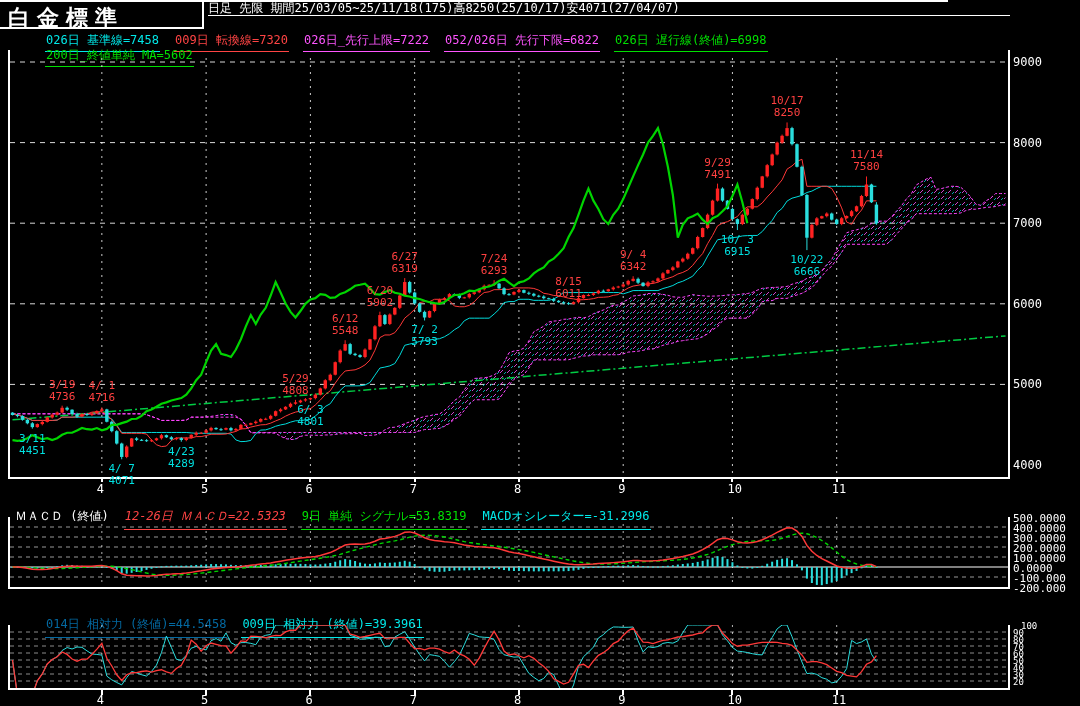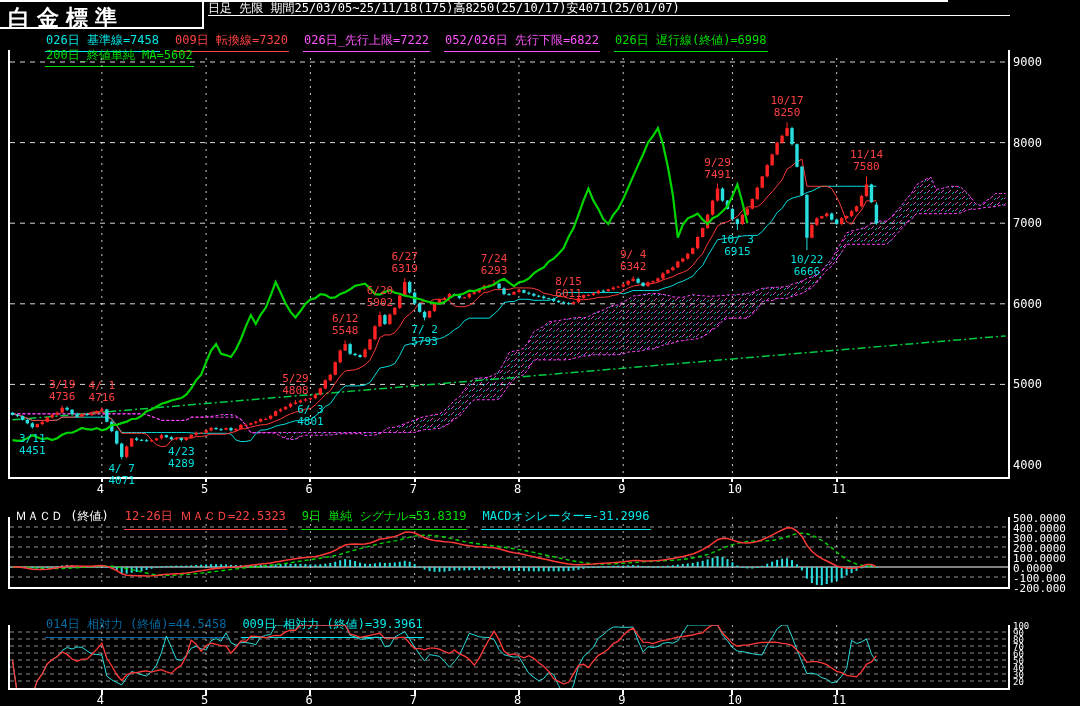--- a/index.html
+++ b/index.html
@@ -39,21 +39,21 @@
   .annot{font-size:11px}
 </style>
 </head>
 <body>
 
 <div class="abs" id="screen">
   <div class="abs" id="titlebar">
     <div class="abs" id="title">白金標準</div>
     <div class="abs" id="titlebox-line"></div>
     <div class="abs" id="titlebar-sep"></div>
-    <div class="abs" id="info1">日足 先限 期間25/03/05~25/11/18(175)高8250(25/10/17)安4071(25/01/07)</div>
+    <div class="abs" id="info1">日足 先限 期間25/03/05~25/11/18(175)高8250(25/10/17)安4071(27/04/07)</div>
   </div>
 
   <div class="abs lgrow" id="legend1"><span class="lg" style="color: rgb(0, 232, 232);">026日 基準線=7458</span><span class="lg" style="color: rgb(255, 68, 68);">009日 転換線=7320</span><span class="lg" style="color: rgb(255, 85, 255);">026日_先行上限=7222</span><span class="lg" style="color: rgb(255, 85, 255);">052/026日 先行下限=6822</span><span class="lg" style="color: rgb(0, 224, 0);">026日 遅行線(終値)=6998</span></div>
   <div class="abs lgrow" id="legend2"><span class="lg" style="color: rgb(0, 224, 0);">200日_終値単純 MA=5602</span></div>
 
   <div class="abs" id="main-canvas">
       <svg width="998" height="455">
         <defs>
           <pattern id="cloudPat" width="7" height="6" patternUnits="userSpaceOnUse">
             <path d="M0 5 l3 -3" stroke="#cc44cc" stroke-width="1" fill="none"></path>
@@ -466,21 +466,21 @@
         <text x="777.0497512437811" y="66.45" fill="#ff4040" text-anchor="middle" font-size="11" class="annot">8250</text>
         <text x="796.9104477611941" y="213.12040000000002" fill="#00e0e0" text-anchor="middle" font-size="11" class="annot">10/22</text>
         <text x="796.9104477611941" y="225.12040000000002" fill="#00e0e0" text-anchor="middle" font-size="11" class="annot">6666</text>
         <text x="856.4925373134329" y="108.45200000000001" fill="#ff4040" text-anchor="middle" font-size="11" class="annot">11/14</text>
         <text x="856.4925373134329" y="120.45200000000001" fill="#ff4040" text-anchor="middle" font-size="11" class="annot">7580</text>
       </svg>
     </div>
   <div class="abs" id="main-ylabels"></div>
   <div class="abs" id="main-xlabels"></div>
 
-  <div class="abs" id="macd-legend"><span class="lg nound" style="color: rgb(255, 255, 255);">ＭＡＣＤ (終値)</span><span class="lg" style="color: rgb(255, 68, 68);">12-26日 ＭＡＣＤ=22.5323</span><span class="lg" style="color: rgb(0, 224, 0);">9日 単純 シグナル=53.8319</span><span class="lg" style="color: rgb(0, 232, 232);">MACDオシレーター=-31.2996</span></div>
+  <div class="abs" id="macd-legend"><span class="lg nound" style="color: rgb(255, 255, 255);">ＭＡＣＤ (終値)</span><span class="lg" style="color: rgb(255, 68, 68); font-style: italic;">12-26日 ＭＡＣＤ=22.5323</span><span class="lg" style="color: rgb(0, 224, 0);">9日 単純 シグナル=53.8319</span><span class="lg" style="color: rgb(0, 232, 232);">MACDオシレーター=-31.2996</span></div>
   <div class="abs" id="macd-pane"><svg width="998" height="70">
         <line x1="0" x2="998" y1="10" y2="10" stroke="#fff" stroke-width="1" stroke-dasharray="4 4" opacity="0.6"></line>
         <line x1="0" x2="998" y1="20" y2="20" stroke="#fff" stroke-width="1" stroke-dasharray="4 4" opacity="0.6"></line>
         <line x1="0" x2="998" y1="30" y2="30" stroke="#fff" stroke-width="1" stroke-dasharray="4 4" opacity="0.6"></line>
         <line x1="0" x2="998" y1="40" y2="40" stroke="#fff" stroke-width="1" stroke-dasharray="4 4" opacity="0.6"></line>
         <line x1="0" x2="998" y1="60" y2="60" stroke="#fff" stroke-width="1" stroke-dasharray="4 4" opacity="0.6"></line>
         <line x1="0" x2="998" y1="50" y2="50" stroke="#fff" stroke-width="1"></line>
         <line x1="91.85572139303483" x2="91.85572139303483" y1="0" y2="70" stroke="#fff" stroke-width="1" stroke-dasharray="2 5" opacity="0.7"></line>
         <line x1="196.12437810945275" x2="196.12437810945275" y1="0" y2="70" stroke="#fff" stroke-width="1" stroke-dasharray="2 5" opacity="0.7"></line>
         <line x1="300.39303482587064" x2="300.39303482587064" y1="0" y2="70" stroke="#fff" stroke-width="1" stroke-dasharray="2 5" opacity="0.7"></line>
@@ -717,21 +717,21 @@
 <div class="abs tick" style="left: 835.701px; top: 477px;"></div>
 <div class="abs xlab" style="left: 831.701px; top: 482px;">11</div>
 <div class="abs ylab macd" style="top: 512px;">500.0000</div>
 <div class="abs ylab macd" style="top: 522px;">400.0000</div>
 <div class="abs ylab macd" style="top: 532px;">300.0000</div>
 <div class="abs ylab macd" style="top: 542px;">200.0000</div>
 <div class="abs ylab macd" style="top: 552px;">100.0000</div>
 <div class="abs ylab macd" style="top: 562px;">0.0000</div>
 <div class="abs ylab macd" style="top: 572px;">-100.000</div>
 <div class="abs ylab macd" style="top: 582px;">-200.000</div>
-<div class="abs ylab rsi" style="top: 621px;">100</div>
+<div class="abs ylab rsi" style="top: 621px; margin-left: 8px;">100</div>
 <div class="abs ylab rsi" style="top: 628px;">90</div>
 <div class="abs ylab rsi" style="top: 635px;">80</div>
 <div class="abs ylab rsi" style="top: 642px;">70</div>
 <div class="abs ylab rsi" style="top: 649px; text-align: right;">60</div>
 <div class="abs ylab rsi" style="top: 656px;">50</div>
 <div class="abs ylab rsi" style="top: 663px;">40</div>
 <div class="abs ylab rsi" style="top: 670px;">30</div>
 <div class="abs ylab rsi" style="top: 677px;">20</div>
 <div class="abs tick" style="left: 100.856px; top: 690px;"></div>
 <div class="abs xlab" style="left: 96.8557px; top: 693px;">4</div>

